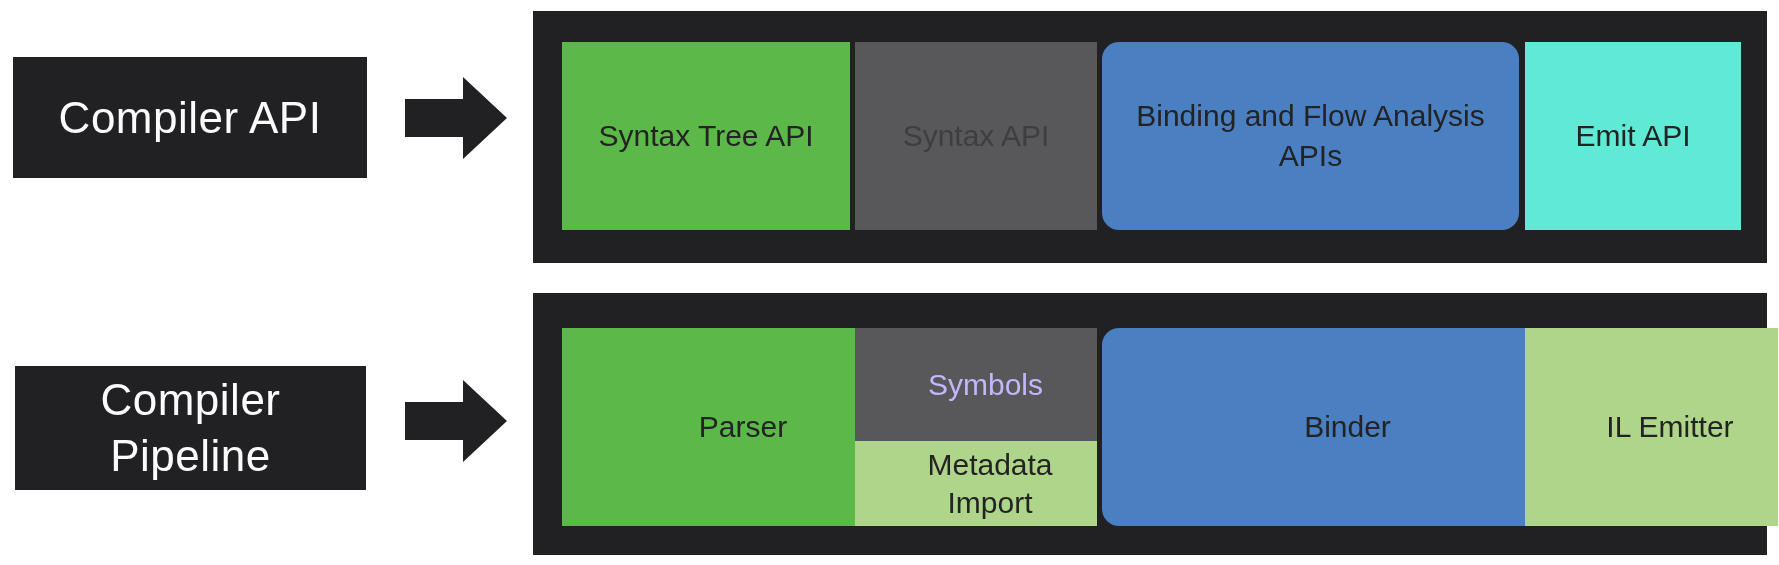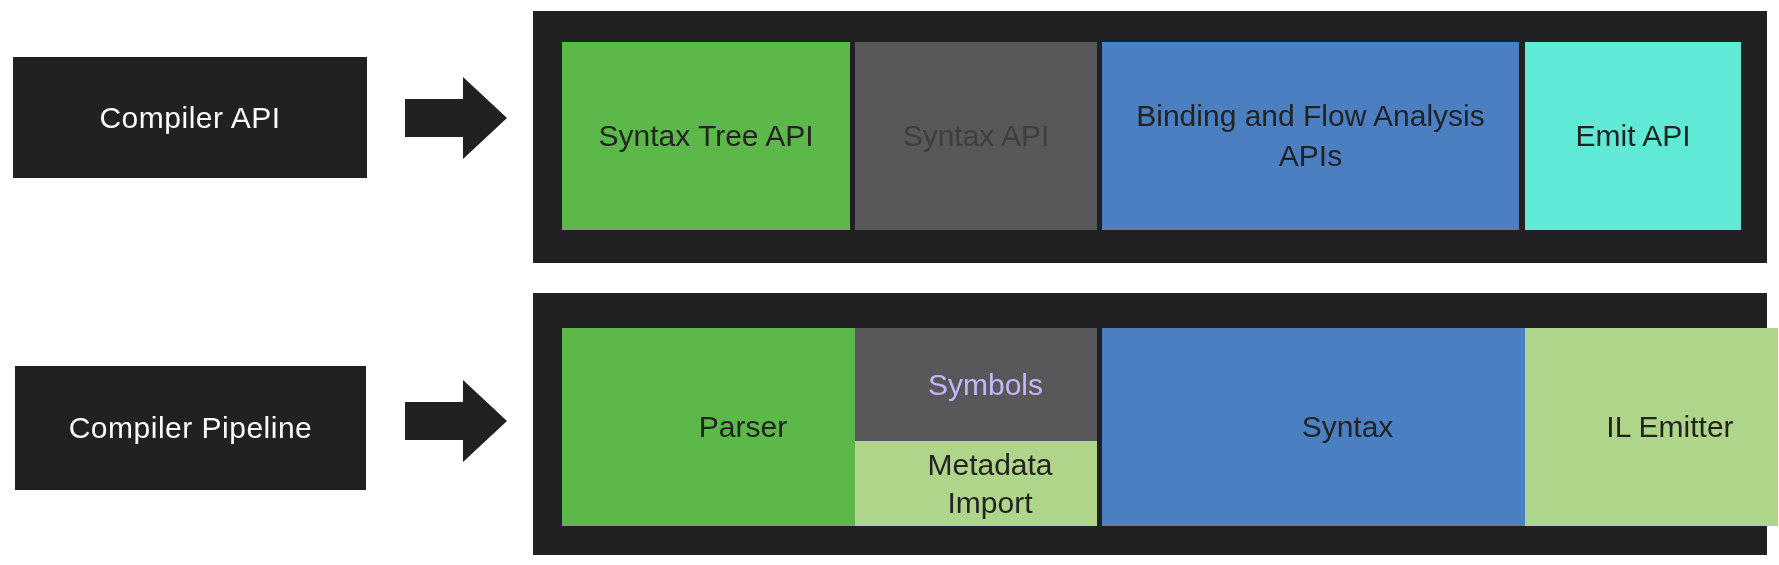--- a/index.html
+++ b/index.html
@@ -14,21 +14,21 @@
   }
 
   
   .row-label {
     position: absolute;
     display: flex;
     align-items: center;
     justify-content: center;
     text-align: center;
     color: #fbfbfb;
-    font-size: 30px;
+    font-size: 44px;
     line-height: 56px;
     letter-spacing: 0.5px;
   }
   .row-label.top    { left: 13px; top: 57px;  width: 354px; height: 121px; }
   .row-label.bottom { left: 15px; top: 366px; width: 351px; height: 124px; }
   .row-label span { display: inline-block; max-width: 330px; }
 
   
   .arrow { position: absolute; left: 405px; width: 102px; height: 82px; }
   .arrow.top    { top: 77px; }
@@ -52,21 +52,21 @@
     text-align: center;
     color: #232323;
     font-size: 30px;
     line-height: 40px;
   }
   .container.top    .box { top: 31px; height: 188px; }
   .container.bottom .box { top: 35px; height: 198px; padding-left: 37px; }
 
   .c1 { left: 29px;  width: 288px; }
   .c2 { left: 322px; width: 242px; }
-  .c3 { left: 569px; width: 417px; }
+  .c3 { left: 569px; width: 417px; border-radius: 17px; }
   .c4 { left: 992px; width: 216px; }
 
   .box.gray-text { color: #3e3e40; }
   .box span { display: inline-block; max-width: 94%; }
   .c3 span  { max-width: 400px; }
 
   
   .split-col {
     position: absolute;
     top: 35px;
@@ -128,20 +128,20 @@
     </div>
     <div class="split-col c2">
       <div class="half symbols" style="background-color: rgb(88, 88, 90);">
         <span>Symbols</span>
       </div>
       <div class="half metadata" style="background-color: rgb(175, 213, 138);">
         <span>Metadata Import</span>
       </div>
     </div>
     <div class="box c3" style="background-color: rgb(74, 127, 193);">
-      <span>Syntax</span>
+      <span>Binder</span>
     </div>
     <div class="box c4" style="background-color: rgb(175, 213, 138);">
       <span>IL Emitter</span>
     </div>
   </div>
 
 </div>
 
 </body></html>

